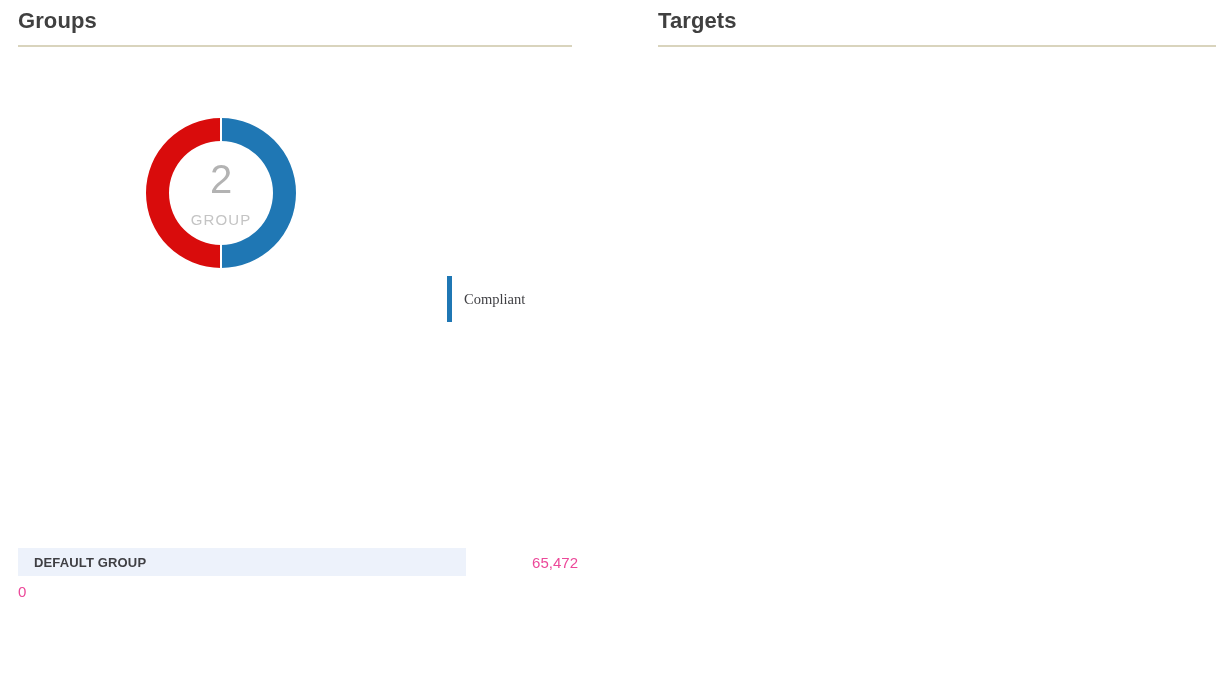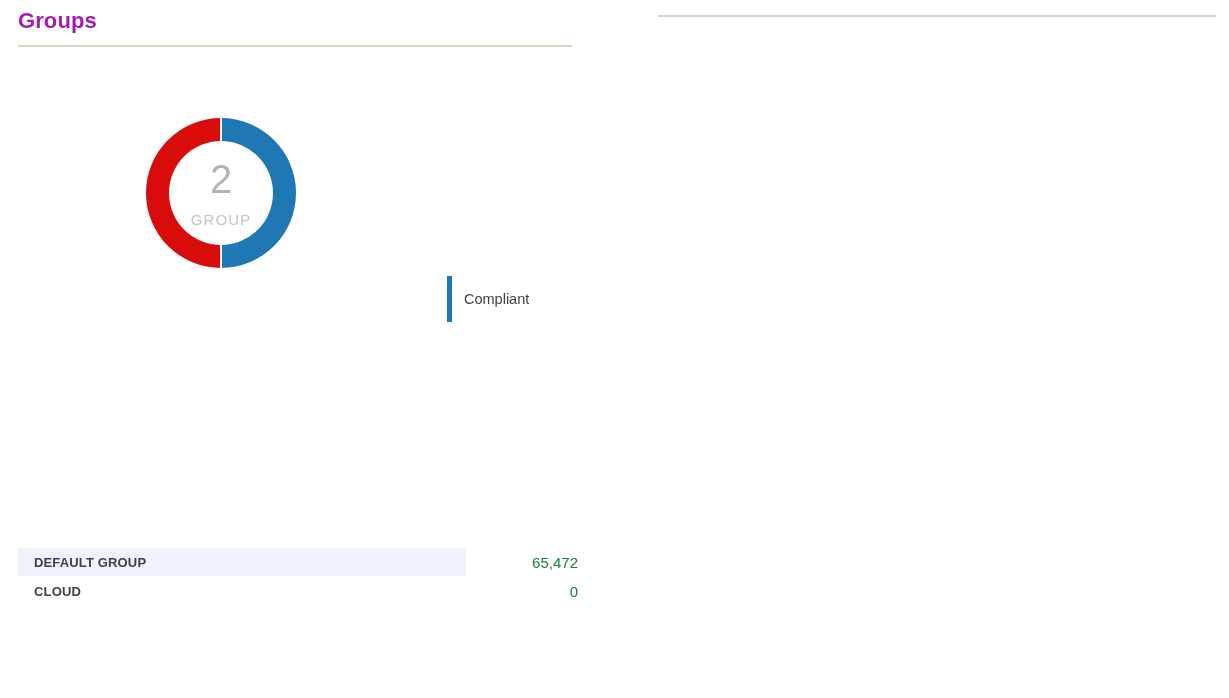--- a/index.html
+++ b/index.html
@@ -29,21 +29,21 @@
   .panel.right { width: 615px; }
 
   .panel-header {
     padding: 6px 0 0 18px;
   }
   .panel.right .panel-header { padding-left: 44px; }
 
   .panel-title {
     font-size: 22px;
     font-weight: bold;
-    color: #a21caf;
+    color: #404040;
     letter-spacing: 0.1px;
     line-height: 30px;
     margin: 0;
   }
   .panel-divider {
     height: 0;
     border-top: 2px solid #d9d4bd;
     margin-top: 9px;
     margin-right: 42px;
   }
@@ -104,20 +104,21 @@
   .legend-swatch {
     width: 5px;
     height: 46px;
     flex: 0 0 5px;
     margin-right: 12px;
   }
   .legend-label {
     font-size: 14.5px;
     color: #3f3f43;
     white-space: nowrap;
+    font-family: Liberation Serif, serif;
   }
 
   
   .list {
     position: absolute;
     top: 548px;
   }
   .list.left  { left: 18px; width: 560px; }
 
   .list-row {
@@ -142,21 +143,21 @@
     letter-spacing: 0.15px;
     color: #3f3f43;
     padding-left: 16px;
     flex: 1 1 auto;
     white-space: nowrap;
   }
   .row-value {
     position: relative;
     z-index: 1;
     font-size: 15px;
-    color: #15803d;
+    color: #ec4899;
     text-align: right;
     flex: 0 0 auto;
     white-space: nowrap;
   }
 </style>
 </head>
 <body>
 
 <div class="panels">
 
@@ -194,28 +195,28 @@
     </div>
 
     <div class="list left">
       <div class="list-row">
         <span class="bar" style="width:80%"></span>
         <span class="row-label">DEFAULT GROUP</span>
         <span class="row-value">65,472</span>
       </div>
       <div class="list-row">
         <span class="bar" style="width:0%"></span>
-        <span class="row-label">CLOUD</span>
         <span class="row-value">0</span>
       </div>
     </div>
   </div>
 
   <div class="panel right">
     <div class="panel-header">
+      <div class="panel-title">Targets</div>
       <div class="panel-divider"></div>
     </div>
 
     <div class="chart-area">
       
 
       
     </div>
 
   </div>

